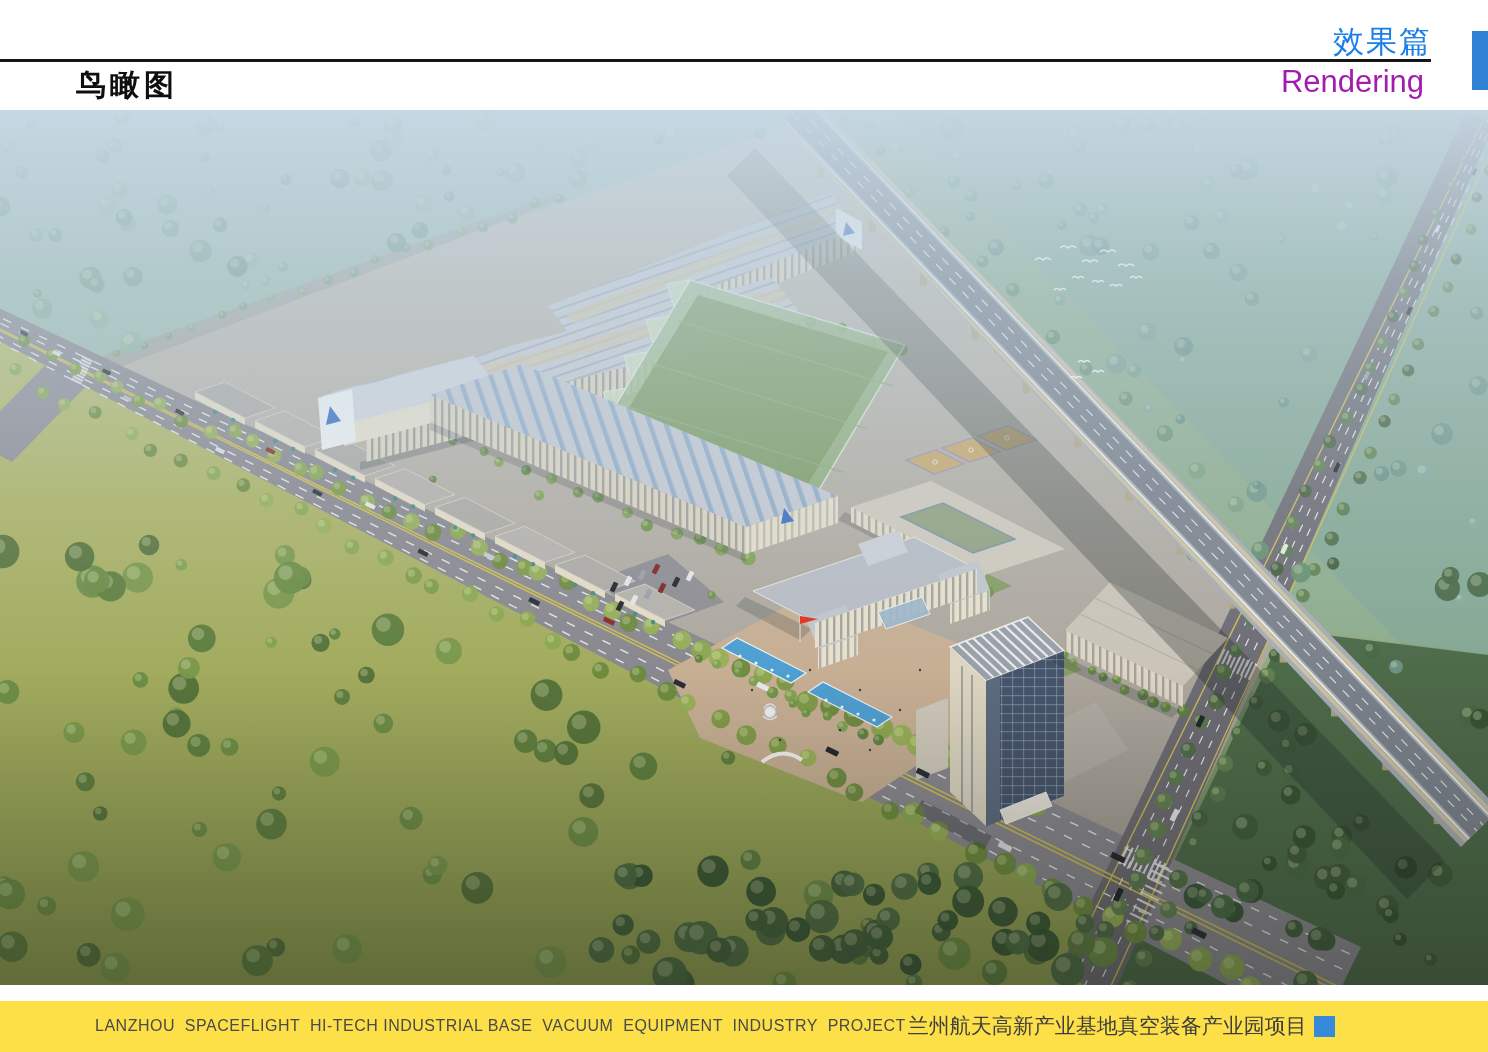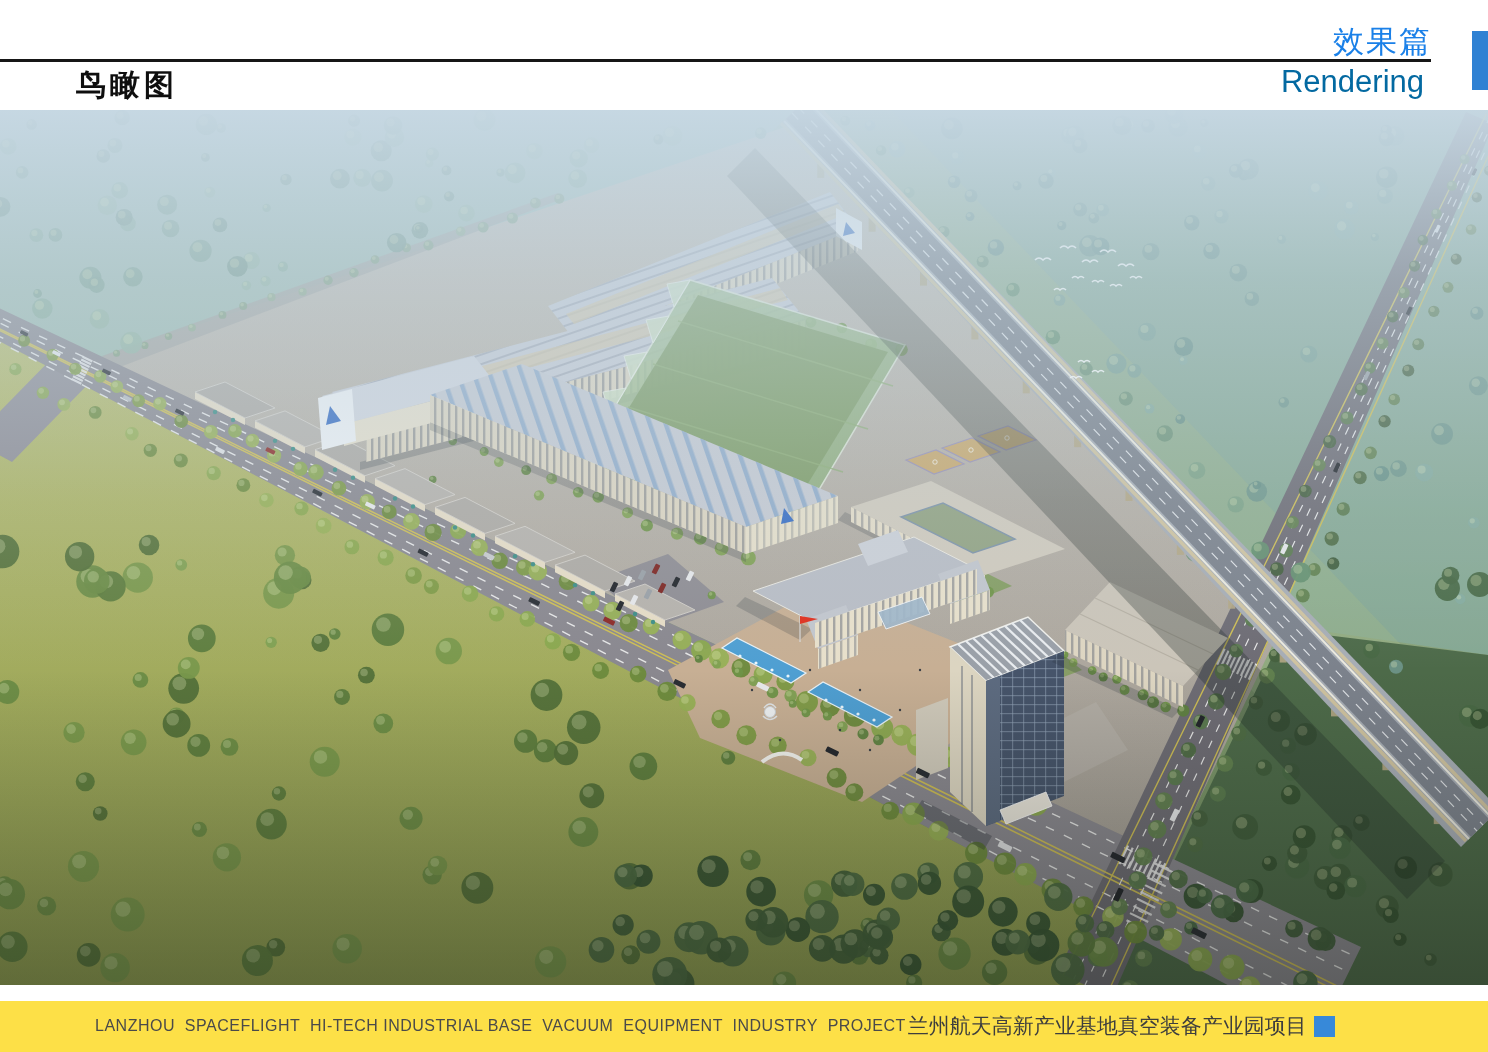--- a/index.html
+++ b/index.html
@@ -1,21 +1,21 @@
 <!DOCTYPE html>
 <html><head>
 <meta charset="utf-8">
 <style>
   html,body{margin:0;padding:0;background:#e8e8e8;}
   .page{position:relative;width:1488px;height:1052px;background:#ffffff;overflow:hidden;
         font-family:"Liberation Sans",sans-serif;}
   
   .rule{position:absolute;left:0;top:59px;width:1431px;height:3px;background:#161616;}
   .sec-cn{position:absolute;right:56px;top:21px;font-size:31px;color:#1a80e8;letter-spacing:2px;}
-  .sec-en{position:absolute;right:64px;top:64px;font-size:31px;color:#0369a1;}
+  .sec-en{position:absolute;right:64px;top:64px;font-size:31px;color:#a21caf;}
   .view-title{position:absolute;left:76px;top:65px;font-size:30px;color:#0e0e0e;letter-spacing:4px;font-weight:bold;text-align:right;}
   .blue-tab{position:absolute;right:0;top:31px;width:16px;height:59px;background:#2f81d3;}
   
   .render{position:absolute;left:0;top:110px;width:1488px;height:875px;}
   
   .caption{position:absolute;left:0;top:985px;width:1488px;height:67px;background:#fde047;
            display:flex;align-items:flex-start;padding-top:11px;box-sizing:border-box;margin-top:16px;}
   .caption-inner{display:flex;align-items:center;transform:translateX(95px);}
   .cap-en{font-size:16px;color:#4a4a4a;letter-spacing:.5px;white-space:pre;}
   .cap-cn{font-size:21px;color:#3e3e3e;margin-left:2px;white-space:nowrap;}

